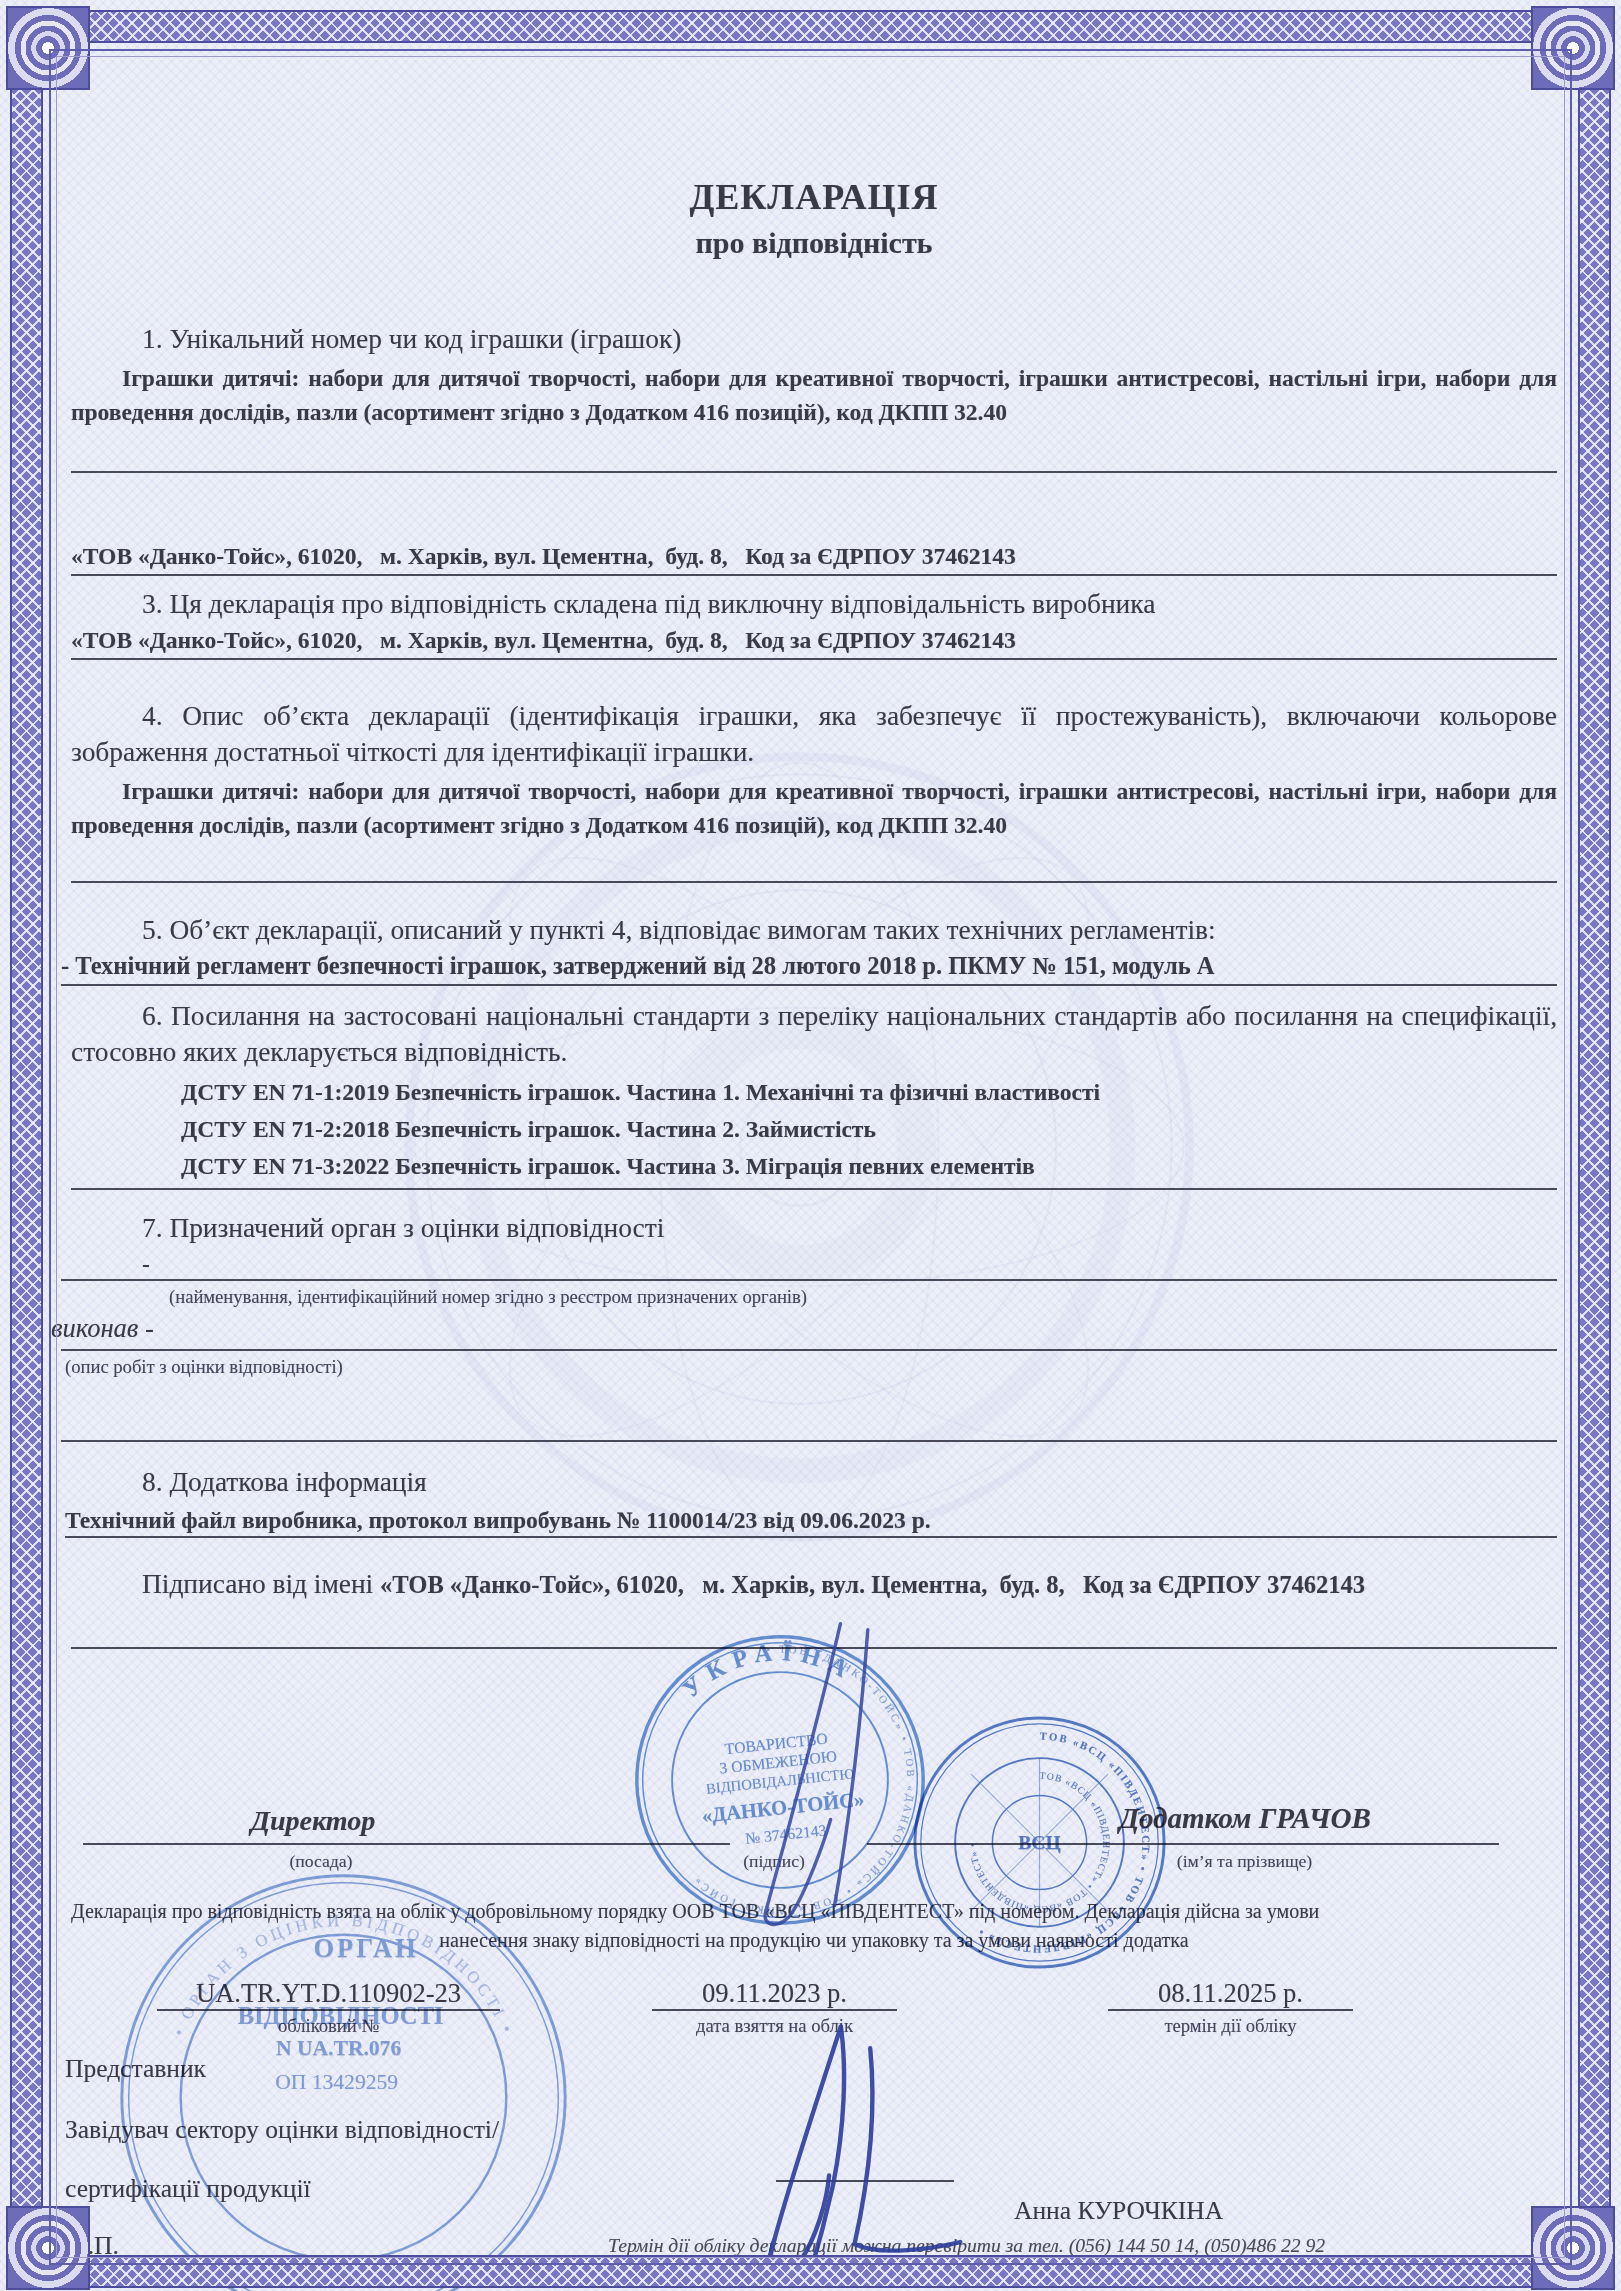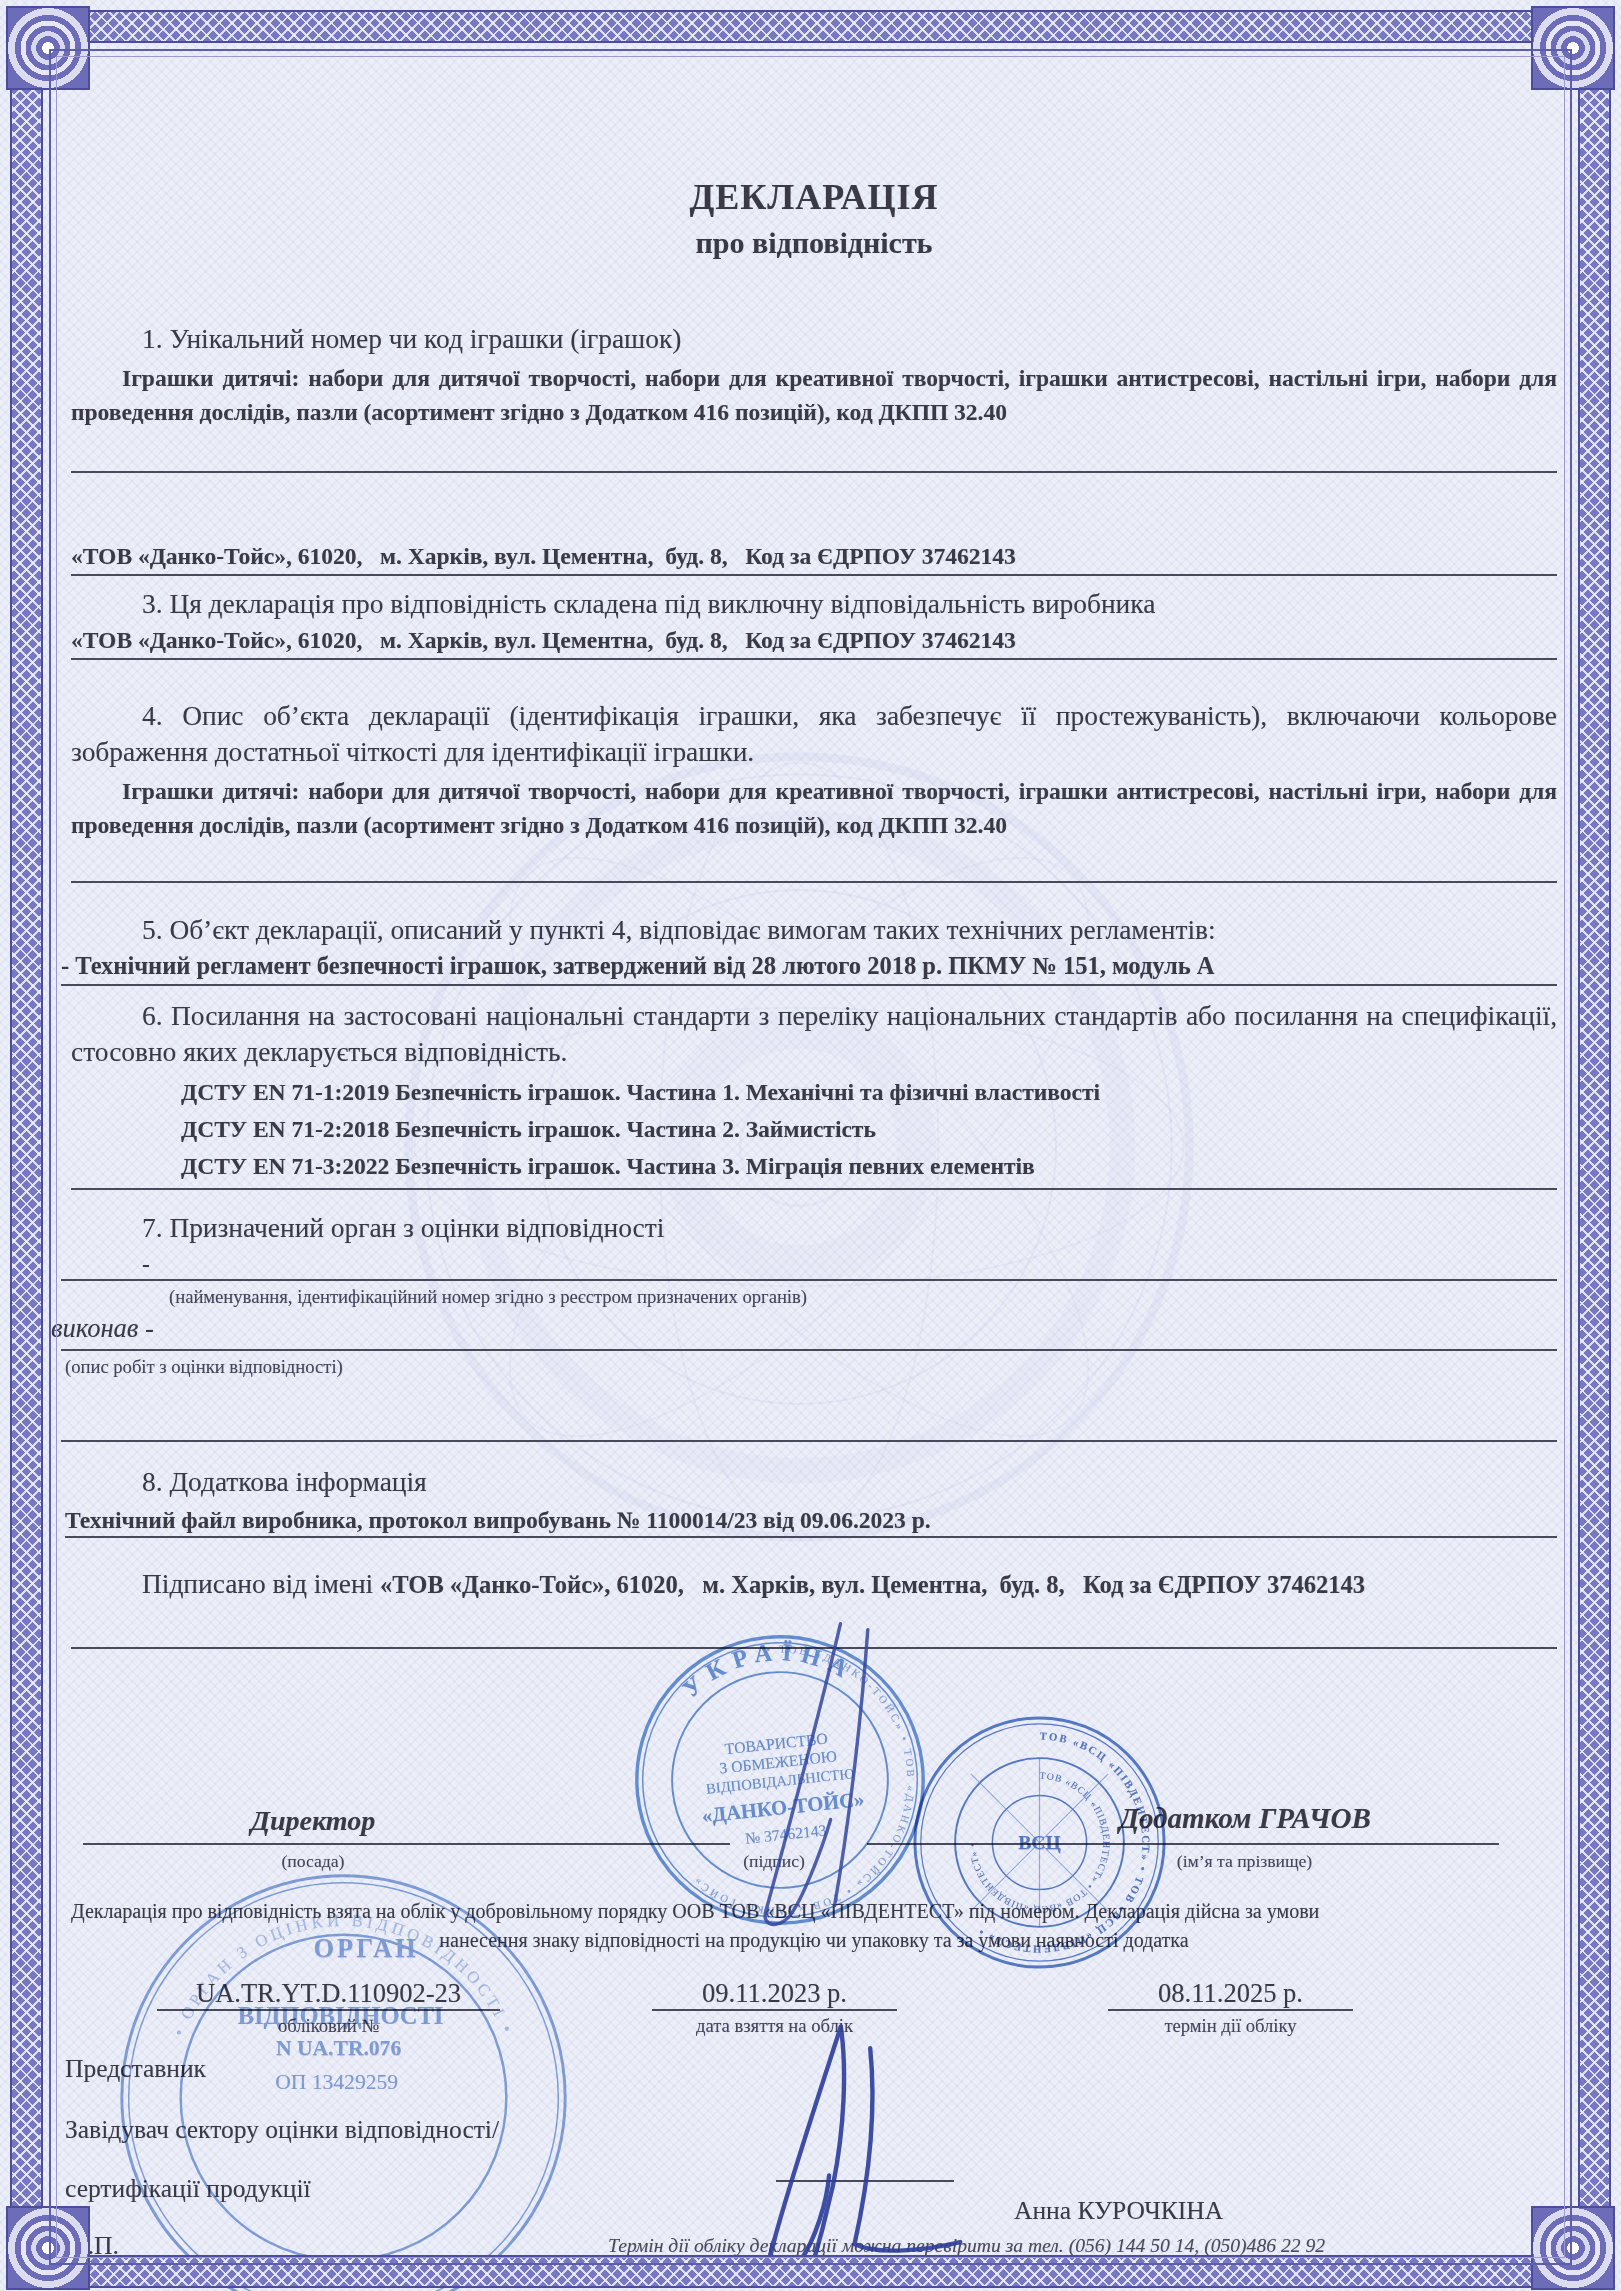--- a/index.html
+++ b/index.html
@@ -107,21 +107,21 @@
 
   <div class="abs hd j" style="left:71px;top:1566px;width:1486px;">
     <span style="padding-left:71px;">Підписано від імені</span>
     <b style="font-size:24.5px;">«ТОВ «Данко-Тойс», 61020,&nbsp;&nbsp; м. Харків, вул. Цементна,&nbsp; буд. 8,&nbsp;&nbsp; Код за ЄДРПОУ 37462143</b>
   </div>
   <div class="abs rule" style="left:71px;top:1647px;width:1486px;"></div>
 
 
   <div class="abs bi c" style="left:176px;top:1805px;width:274px;font-size:28px;">Директор</div>
   <div class="abs rule" style="left:83px;top:1843px;width:647px;border-bottom-width:2.9px;"></div>
-  <div class="abs cap c" style="left:176px;top:1851px;width:274px;">(посада)</div>
+  <div class="abs cap c" style="left:184px;top:1851px;width:274px;">(посада)</div>
   <div class="abs rule" style="left:867px;top:1843px;width:632px;border-bottom-width:2.9px;"></div>
   <div class="abs cap c" style="left:686px;top:1851px;width:176px;">(підпис)</div>
   <div class="abs bi c" style="left:1000px;top:1802px;width:490px;font-size:29px;">Додатком ГРАЧОВ</div>
   <div class="abs cap c" style="left:1068px;top:1851px;width:353px;">(ім’я та прізвище)</div>
 
   <div class="abs j" style="left:71px;top:1900px;width:1486px;font-size:20px;">Декларація про відповідність взята на облік у добровільному порядку ООВ ТОВ «ВСЦ «ПІВДЕНТЕСТ» під номером. Декларація дійсна за умови</div>
   <div class="abs c" style="left:71px;top:1929px;width:1486px;font-size:20px;">нанесення знаку відповідності на продукцію чи упаковку та за умови наявності додатка</div>
 
   <div class="abs c" style="left:157px;top:1978px;width:343px;">
     <div style="font-size:26.5px;">UA.TR.YT.D.110902-23</div>

